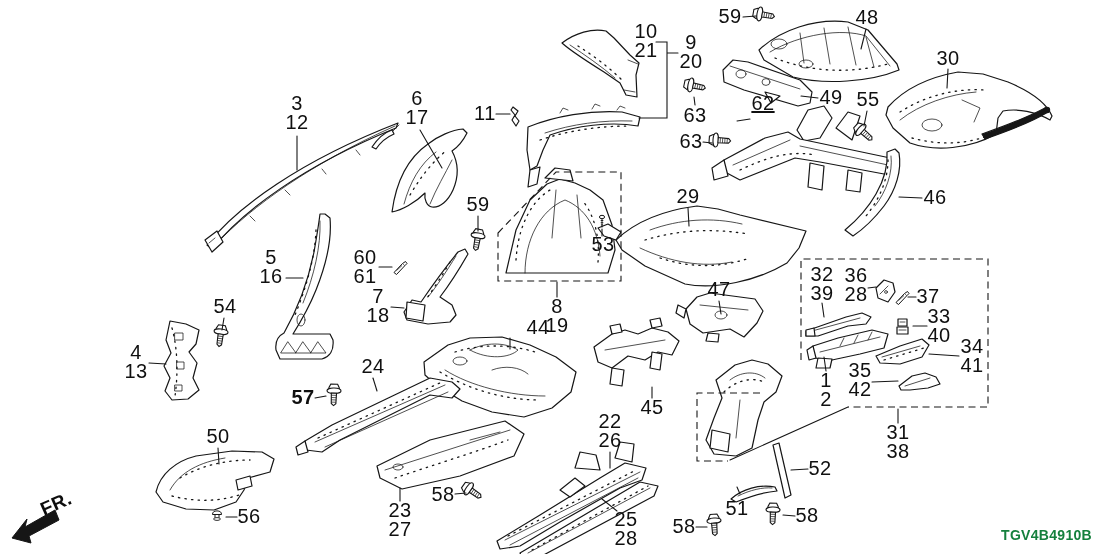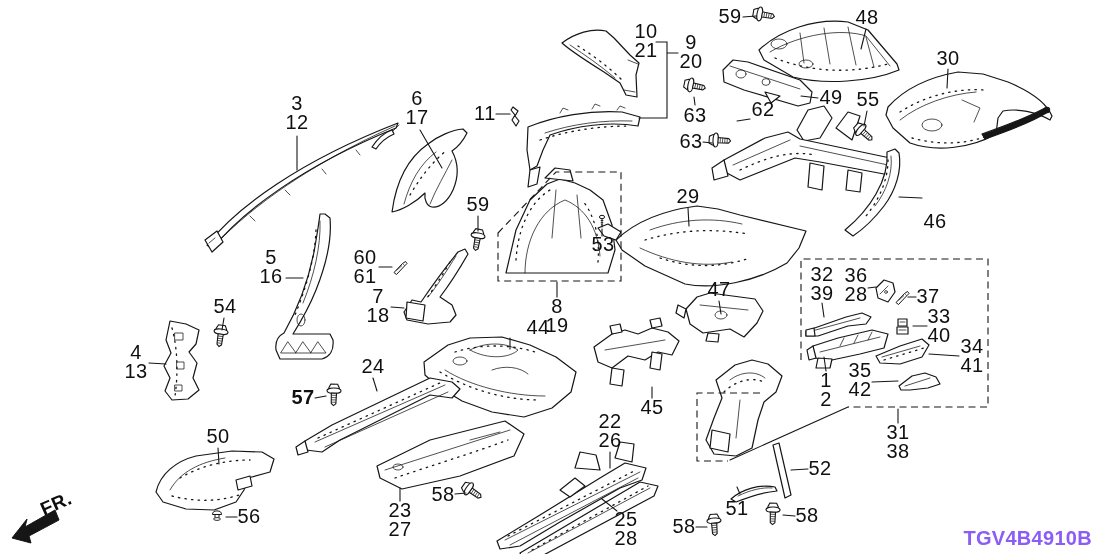--- a/index.html
+++ b/index.html
@@ -13,22 +13,22 @@
   svg .stipple{fill:none;stroke:#161616;stroke-width:1.3;stroke-dasharray:1.4,5.2;stroke-linecap:round;}
   svg .leader{stroke:#161616;stroke-width:1.1;fill:none;stroke-linecap:round;}
   svg .dashbox{stroke:#161616;stroke-width:1.1;fill:none;stroke-dasharray:7,4.5;}
   svg .dark{fill:#161616;stroke:#161616;}
   .callout{
     position:absolute;transform:translate(-50%,-10px);
     text-align:center;font-size:20px;line-height:19px;color:#101010;
     white-space:nowrap;letter-spacing:0.5px;
   }
   .drawing-code{
-    position:absolute;right:16px;top:527px;font-size:20px;font-weight:600;
-    letter-spacing:0.3px;color:#8b5cf6;
+    position:absolute;right:16px;top:527px;font-size:14px;font-weight:600;
+    letter-spacing:0.3px;color:#15803d;
   }
   .fr-text{font-size:19px;font-weight:bold;fill:#0d0d0d;letter-spacing:0.5px;}
 </style>
 </head>
 <body>
 
 <div class="stage">
 
 <svg width="1108" height="554" viewBox="0 0 1108 554">
   <defs>
@@ -425,33 +425,33 @@
       </div>
       <div class="callout" style="left: 948px; top: 59px;">
         <div>30</div>
       </div>
       <div class="callout" style="left: 831px; top: 98px;">
         <div>49</div>
       </div>
       <div class="callout" style="left: 868px; top: 100px;">
         <div>55</div>
       </div>
-      <div class="callout" style="left: 763px; top: 110px;">
+      <div class="callout" style="left: 763px; top: 104px; text-decoration: underline;">
         <div>62</div>
       </div>
       <div class="callout" style="left: 695px; top: 116px;">
         <div>63</div>
       </div>
       <div class="callout" style="left: 691px; top: 142px;">
         <div>63</div>
       </div>
       <div class="callout" style="left: 688px; top: 197px;">
         <div>29</div>
       </div>
-      <div class="callout" style="left: 935px; top: 198px; margin-top: 24px;">
+      <div class="callout" style="left: 935px; top: 198px;">
         <div>46</div>
       </div>
       <div class="callout" style="left: 271px; top: 258px;">
         <div>5</div>
         <div>16</div>
       </div>
       <div class="callout" style="left: 365px; top: 258px;">
         <div>60</div>
         <div>61</div>
       </div>

